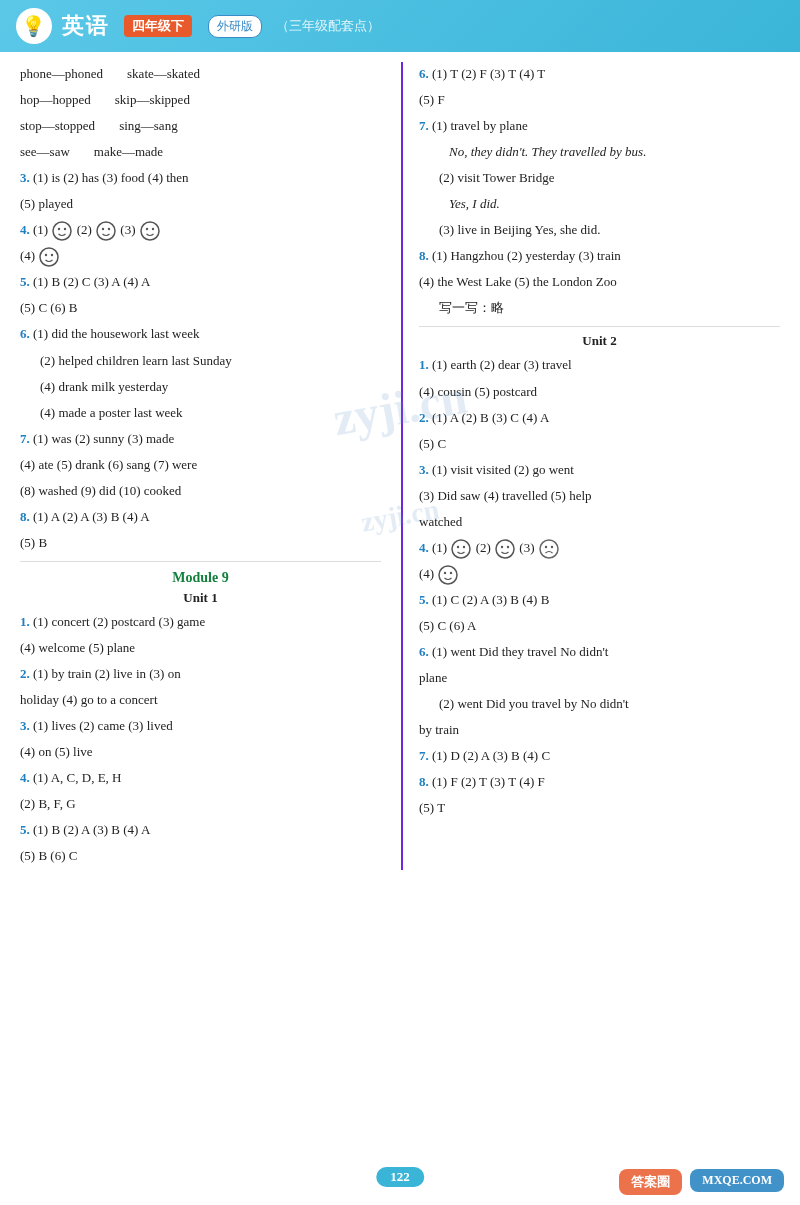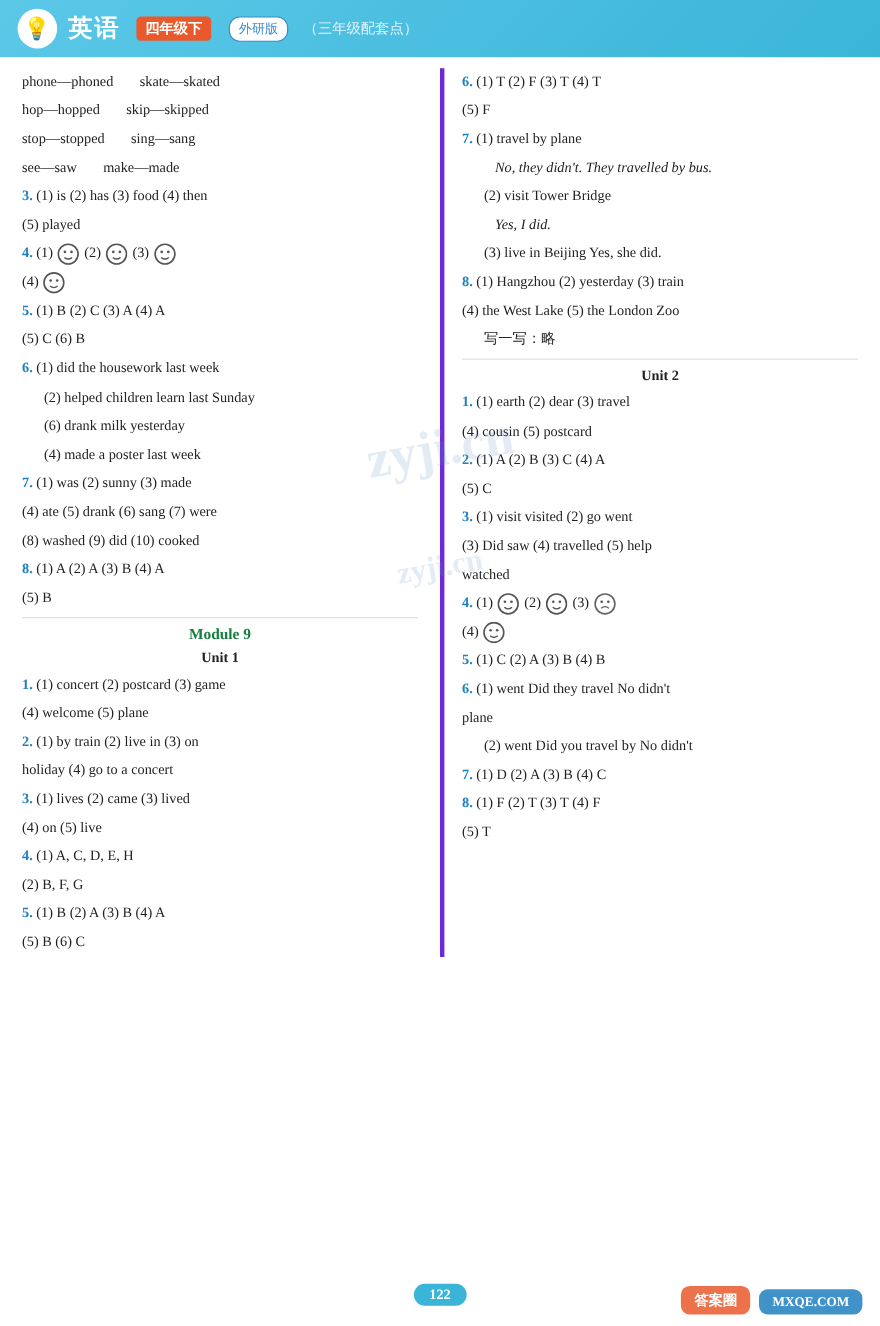--- a/index.html
+++ b/index.html
@@ -69,21 +69,21 @@
       padding: 10px 20px 10px 20px;
       gap: 20px;
     }
     .col-left {
       flex: 1;
       min-width: 0;
     }
     .col-right {
       flex: 1;
       min-width: 0;
-      border-left: 4px solid #6d28d9;
+      border-left: 2px solid #6d28d9;
       padding-left: 16px;
     }
 
     .section-header {
       text-align: center;
       font-weight: bold;
       font-size: 14px;
       color: #15803d;
       margin: 8px 0 4px 0;
     }
@@ -148,21 +148,21 @@
       z-index: 10;
     }
 
     
     .bottom-watermark {
       position: absolute;
       bottom: 10px;
       right: 16px;
       display: flex;
       gap: 8px;
-      align-items: flex-end;
+      align-items: flex-start;
       z-index: 20;
       margin-left: 29px;
     }
     .wm-badge {
       background: #e85a2b;
       color: #fff;
       border-radius: 8px;
       padding: 4px 12px;
       font-size: 13px;
       font-weight: bold;
@@ -293,21 +293,21 @@
     </div>
 
     <div class="answer-line">
       <span class="num">6.</span>
       <span> (1) did the housework last week</span>
     </div>
     <div class="answer-line indent">
       <span>(2) helped children learn last Sunday</span>
     </div>
     <div class="answer-line indent">
-      <span>(6) drank milk yesterday</span>
+      <span>(4) drank milk yesterday</span>
     </div>
     <div class="answer-line indent">
       <span>(4) made a poster last week</span>
     </div>
 
     <div class="answer-line">
       <span class="num">7.</span>
       <span> (1) was  (2) sunny  (3) made</span>
     </div>
     <div class="answer-line">
@@ -472,30 +472,36 @@
           <circle cx="7" cy="8" r="1.2" fill="#555"></circle>
           <circle cx="13" cy="8" r="1.2" fill="#555"></circle>
           <path d="M6.5 13 Q10 16 13.5 13" fill="none" stroke="#555" stroke-width="1.2"></path>
         </svg>
     </div>
 
     <div class="answer-line">
       <span class="num">5.</span>
       <span> (1) C  (2) A  (3) B  (4) B</span>
     </div>
+    <div class="answer-line">
+      <span>(5) C  (6) A</span>
+    </div>
 
     <div class="answer-line">
       <span class="num">6.</span>
       <span> (1) went  Did they travel  No  didn't</span>
     </div>
     <div class="answer-line">
       <span>plane</span>
     </div>
     <div class="answer-line indent">
       <span>(2) went  Did you travel by  No  didn't</span>
+    </div>
+    <div class="answer-line">
+      <span>by train</span>
     </div>
 
     <div class="answer-line">
       <span class="num">7.</span>
       <span> (1) D  (2) A  (3) B  (4) C</span>
     </div>
 
     <div class="answer-line">
       <span class="num">8.</span>
       <span> (1) F  (2) T  (3) T  (4) F</span>

